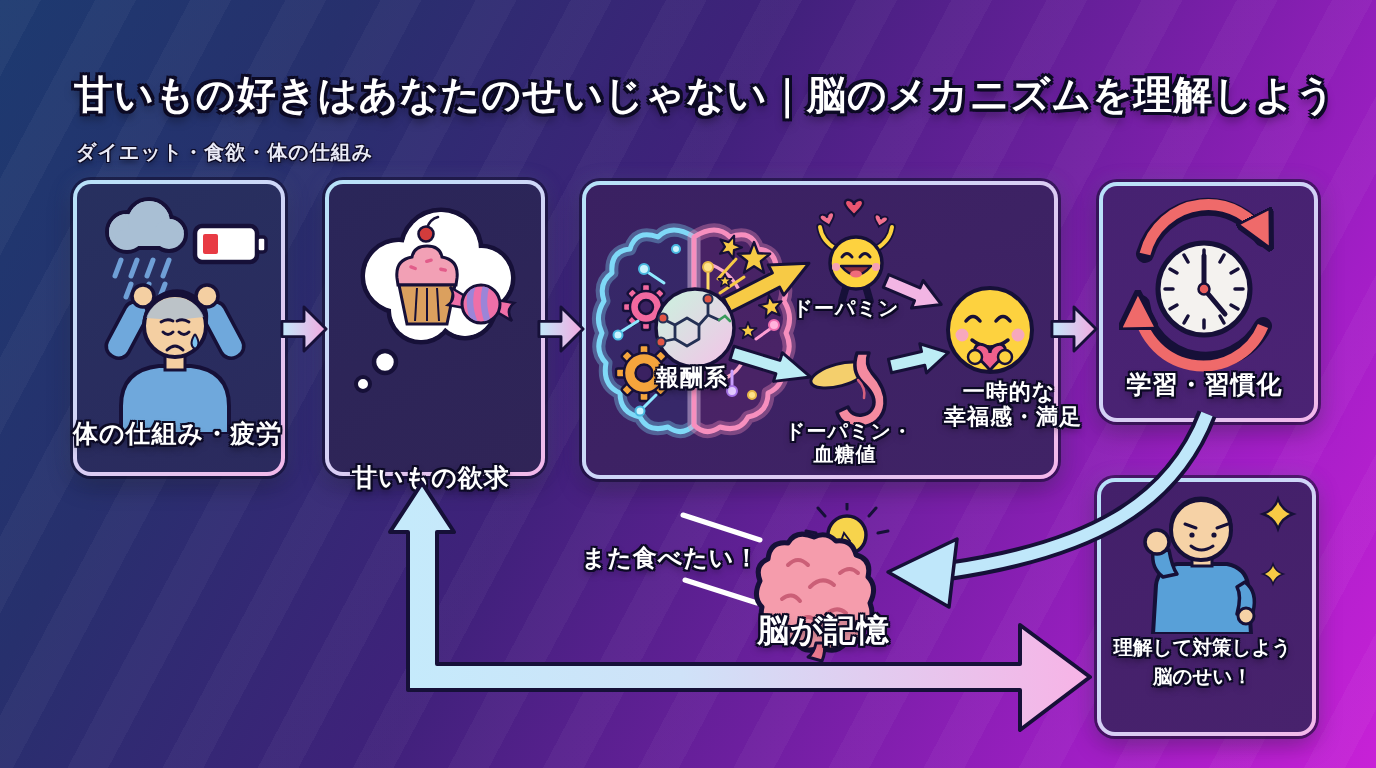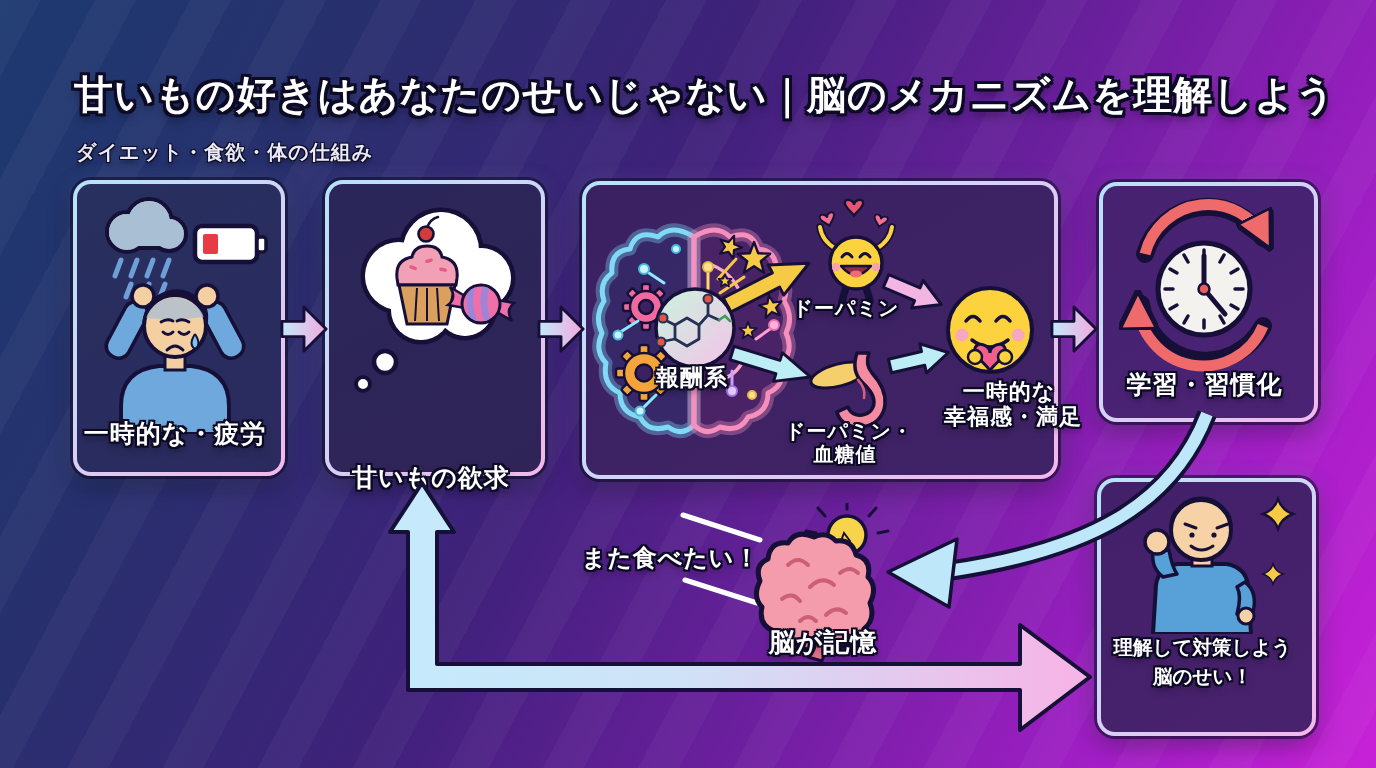--- a/index.html
+++ b/index.html
@@ -90,21 +90,21 @@
         <path d="M 67,140 A 31,31 0 0 1 129,140 Q 132,124 122,116 Q 104,100 82,112 Q 68,122 67,140 Z" fill="#8a6a4a" stroke="#161038" stroke-width="3"></path>
         <circle cx="66" cy="112" r="11" fill="#f4cfa2" stroke="#161038" stroke-width="3.5"></circle>
         <circle cx="130" cy="112" r="11" fill="#f4cfa2" stroke="#161038" stroke-width="3.5"></circle>
         <path d="M 84,138 q 6,-4 12,-1 M 100,137 q 6,-3 12,1" stroke="#161038" stroke-width="2.8" fill="none" stroke-linecap="round"></path>
         <path d="M 86,148 q 5,5 10,0 M 102,148 q 5,5 10,0" stroke="#161038" stroke-width="3" fill="none" stroke-linecap="round"></path>
         <path d="M 90,166 q 8,-8 16,0" stroke="#161038" stroke-width="3" fill="none" stroke-linecap="round"></path>
         <path d="M 118,150 q 7,11 0,15 q -7,-4 0,-15" fill="#7ec3f0" stroke="#161038" stroke-width="2"></path>
       </g>
     </svg>
   </div>
-  <div class="olabel" style="left:73px;top:419px;width:204px;font-size:25px;">一時的な・疲労</div>
+  <div class="olabel" style="left:73px;top:419px;width:204px;font-size:25px;">体の仕組み・疲労</div>
 
   <div class="box b-int2" style="left:325px;top:180px;width:212px;height:288px;">
     <svg width="204" height="230" viewBox="0 0 204 230">
       <g>
         <g fill="#ffffff" stroke="#161038" stroke-width="5">
           <circle cx="70" cy="92" r="36"></circle>
             <circle cx="112" cy="66" r="40"></circle>
             <circle cx="152" cy="94" r="32"></circle>
           <circle cx="92" cy="126" r="32"></circle>
             <circle cx="136" cy="124" r="30"></circle>
@@ -441,15 +441,15 @@
       <path d="M 36,62 q 10,-10 20,0"></path>
         <path d="M 58,84 q 12,-12 24,-2"></path>
         <path d="M 30,96 q 10,-8 18,2"></path>
       <path d="M 74,112 q 10,-10 20,-2"></path>
         <path d="M 48,118 q 8,-8 16,0"></path>
         <path d="M 88,70 q 10,-8 18,0"></path>
     </g>
     <path d="M 64,140 q -2,10 -8,14 l 14,4 q 4,-10 2,-18 Z" fill="#e9788d" stroke="#161038" stroke-width="3" stroke-linejoin="round"></path>
   </svg>
   <div class="olabel" style="left:578px;top:544px;width:185px;font-size:24px;">また食べたい！</div>
-  <div class="olabel" style="left:757px;top:628px;width:132px;font-size:26px;">脳が記憶</div>
+  <div class="olabel" style="left:757px;top:612px;width:132px;font-size:32px;">脳が記憶</div>
 
 </div>
 
 </body></html>

